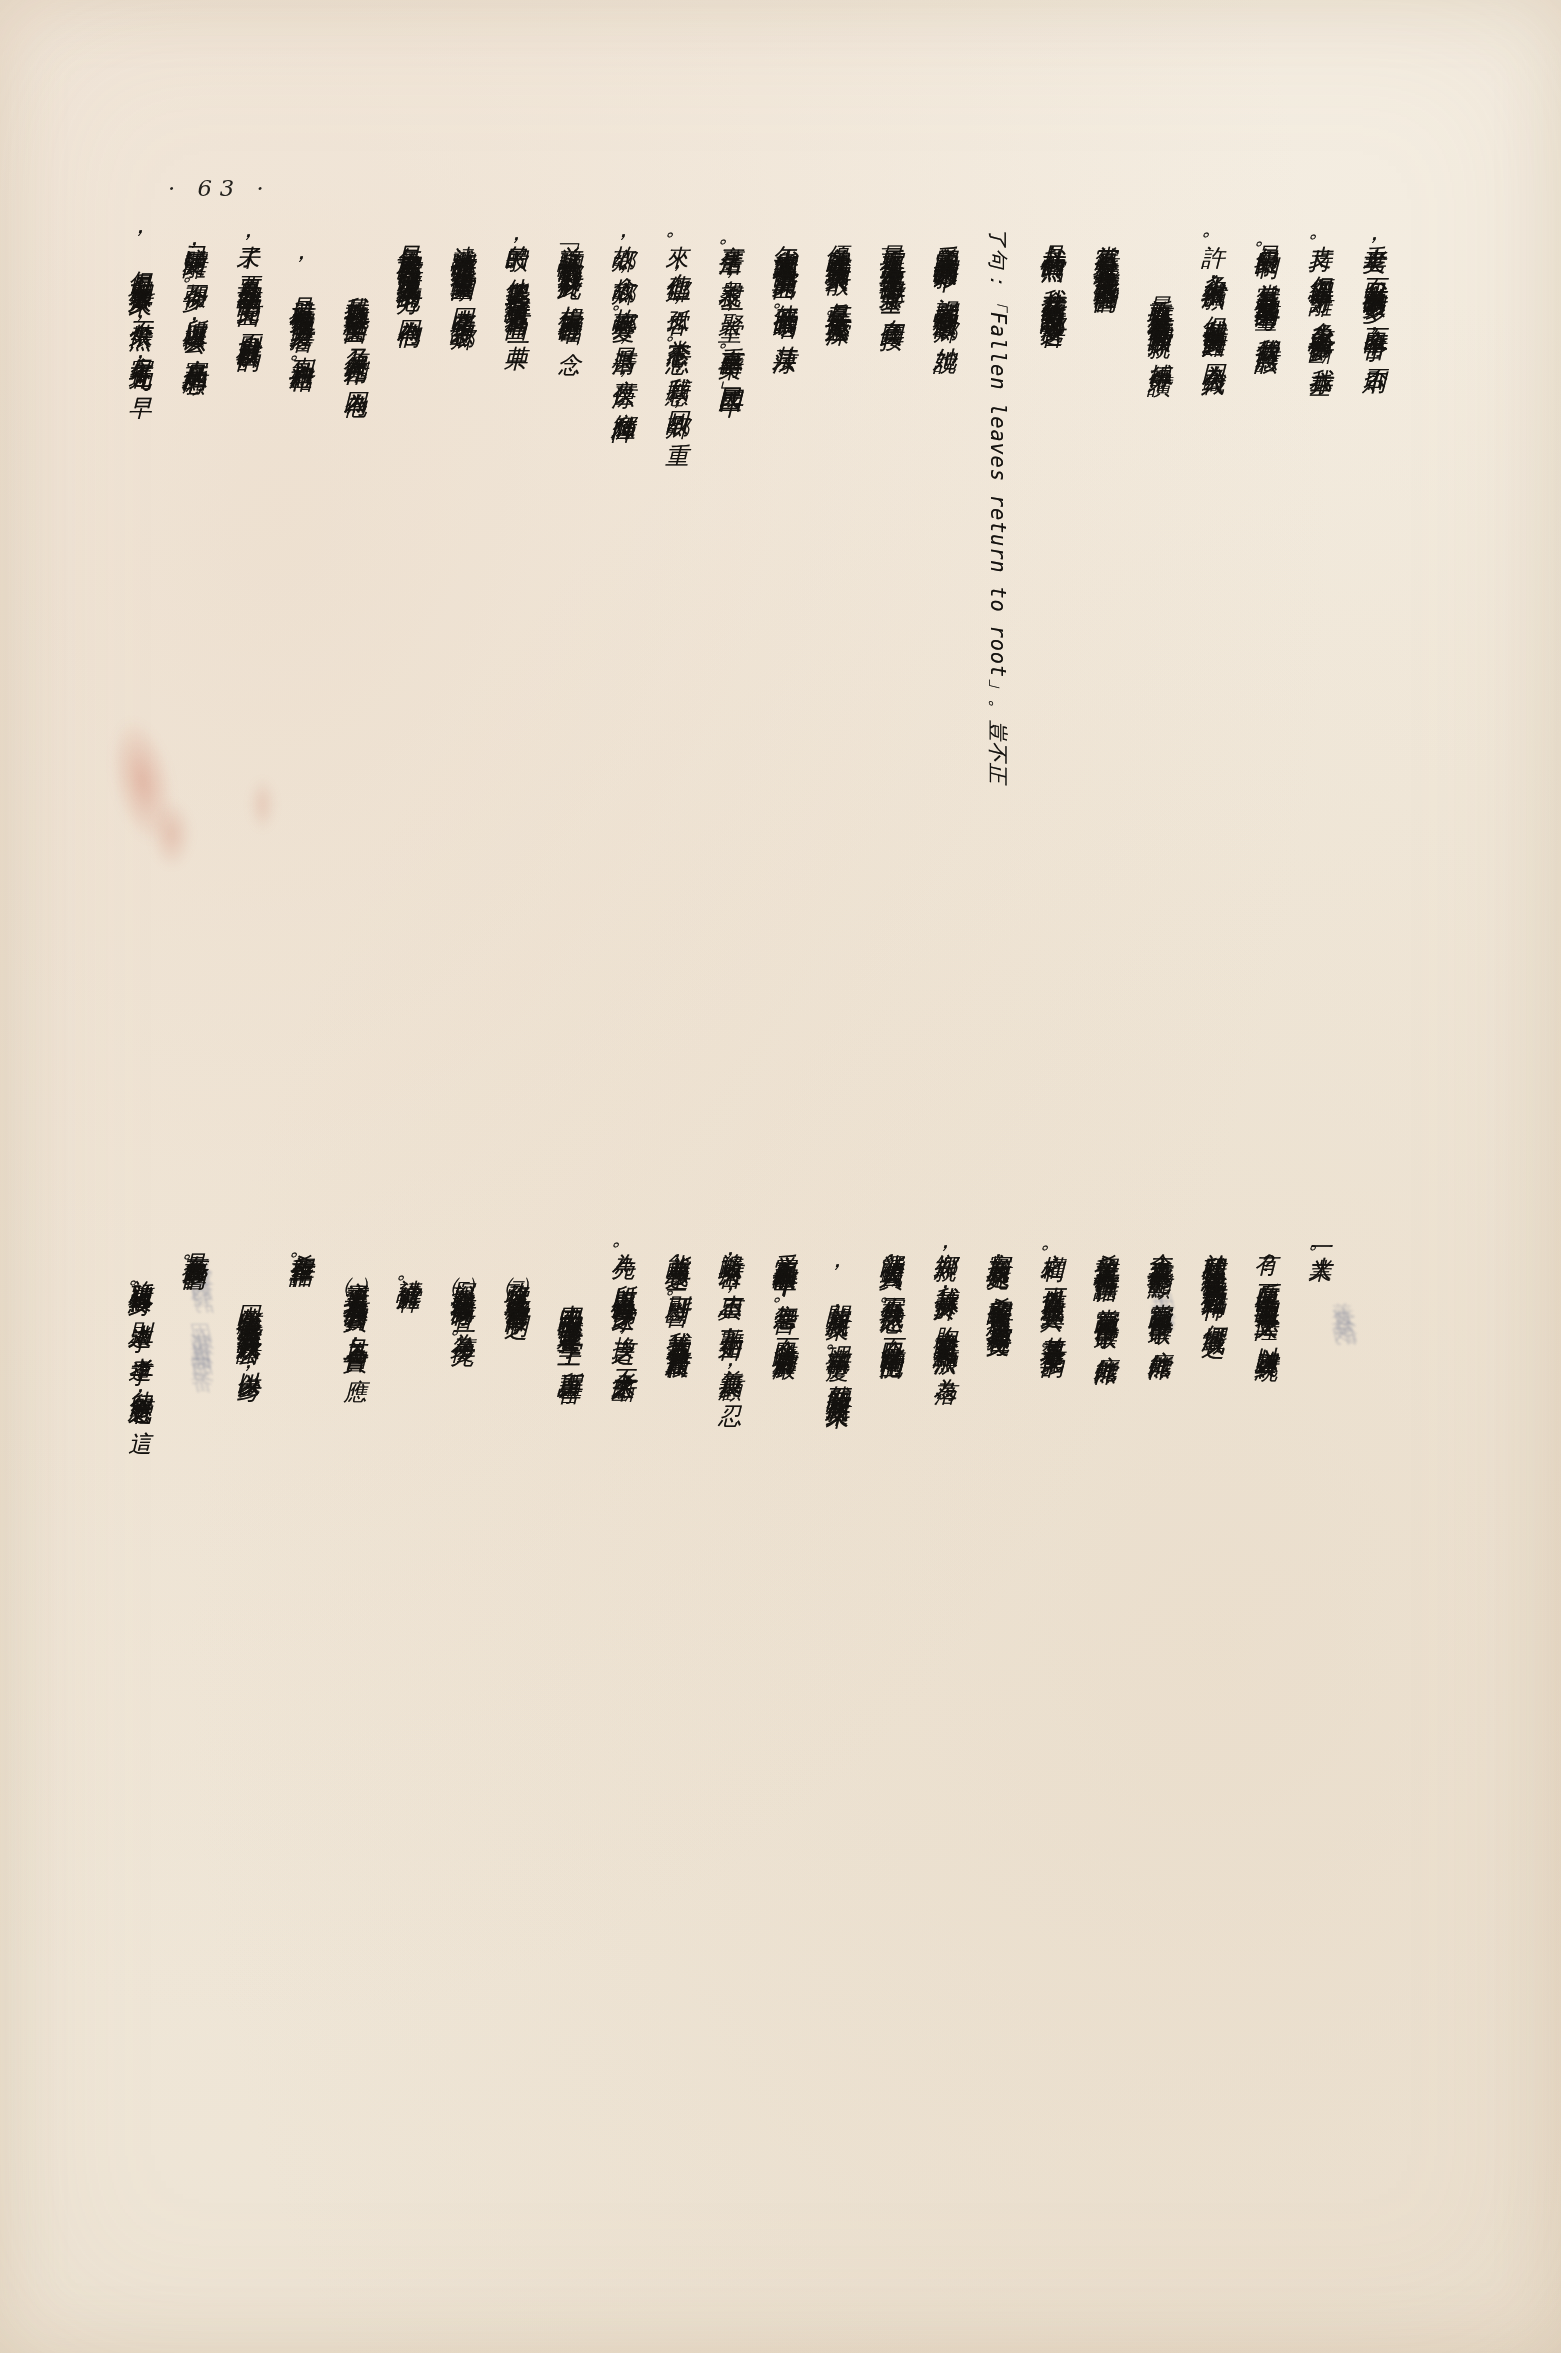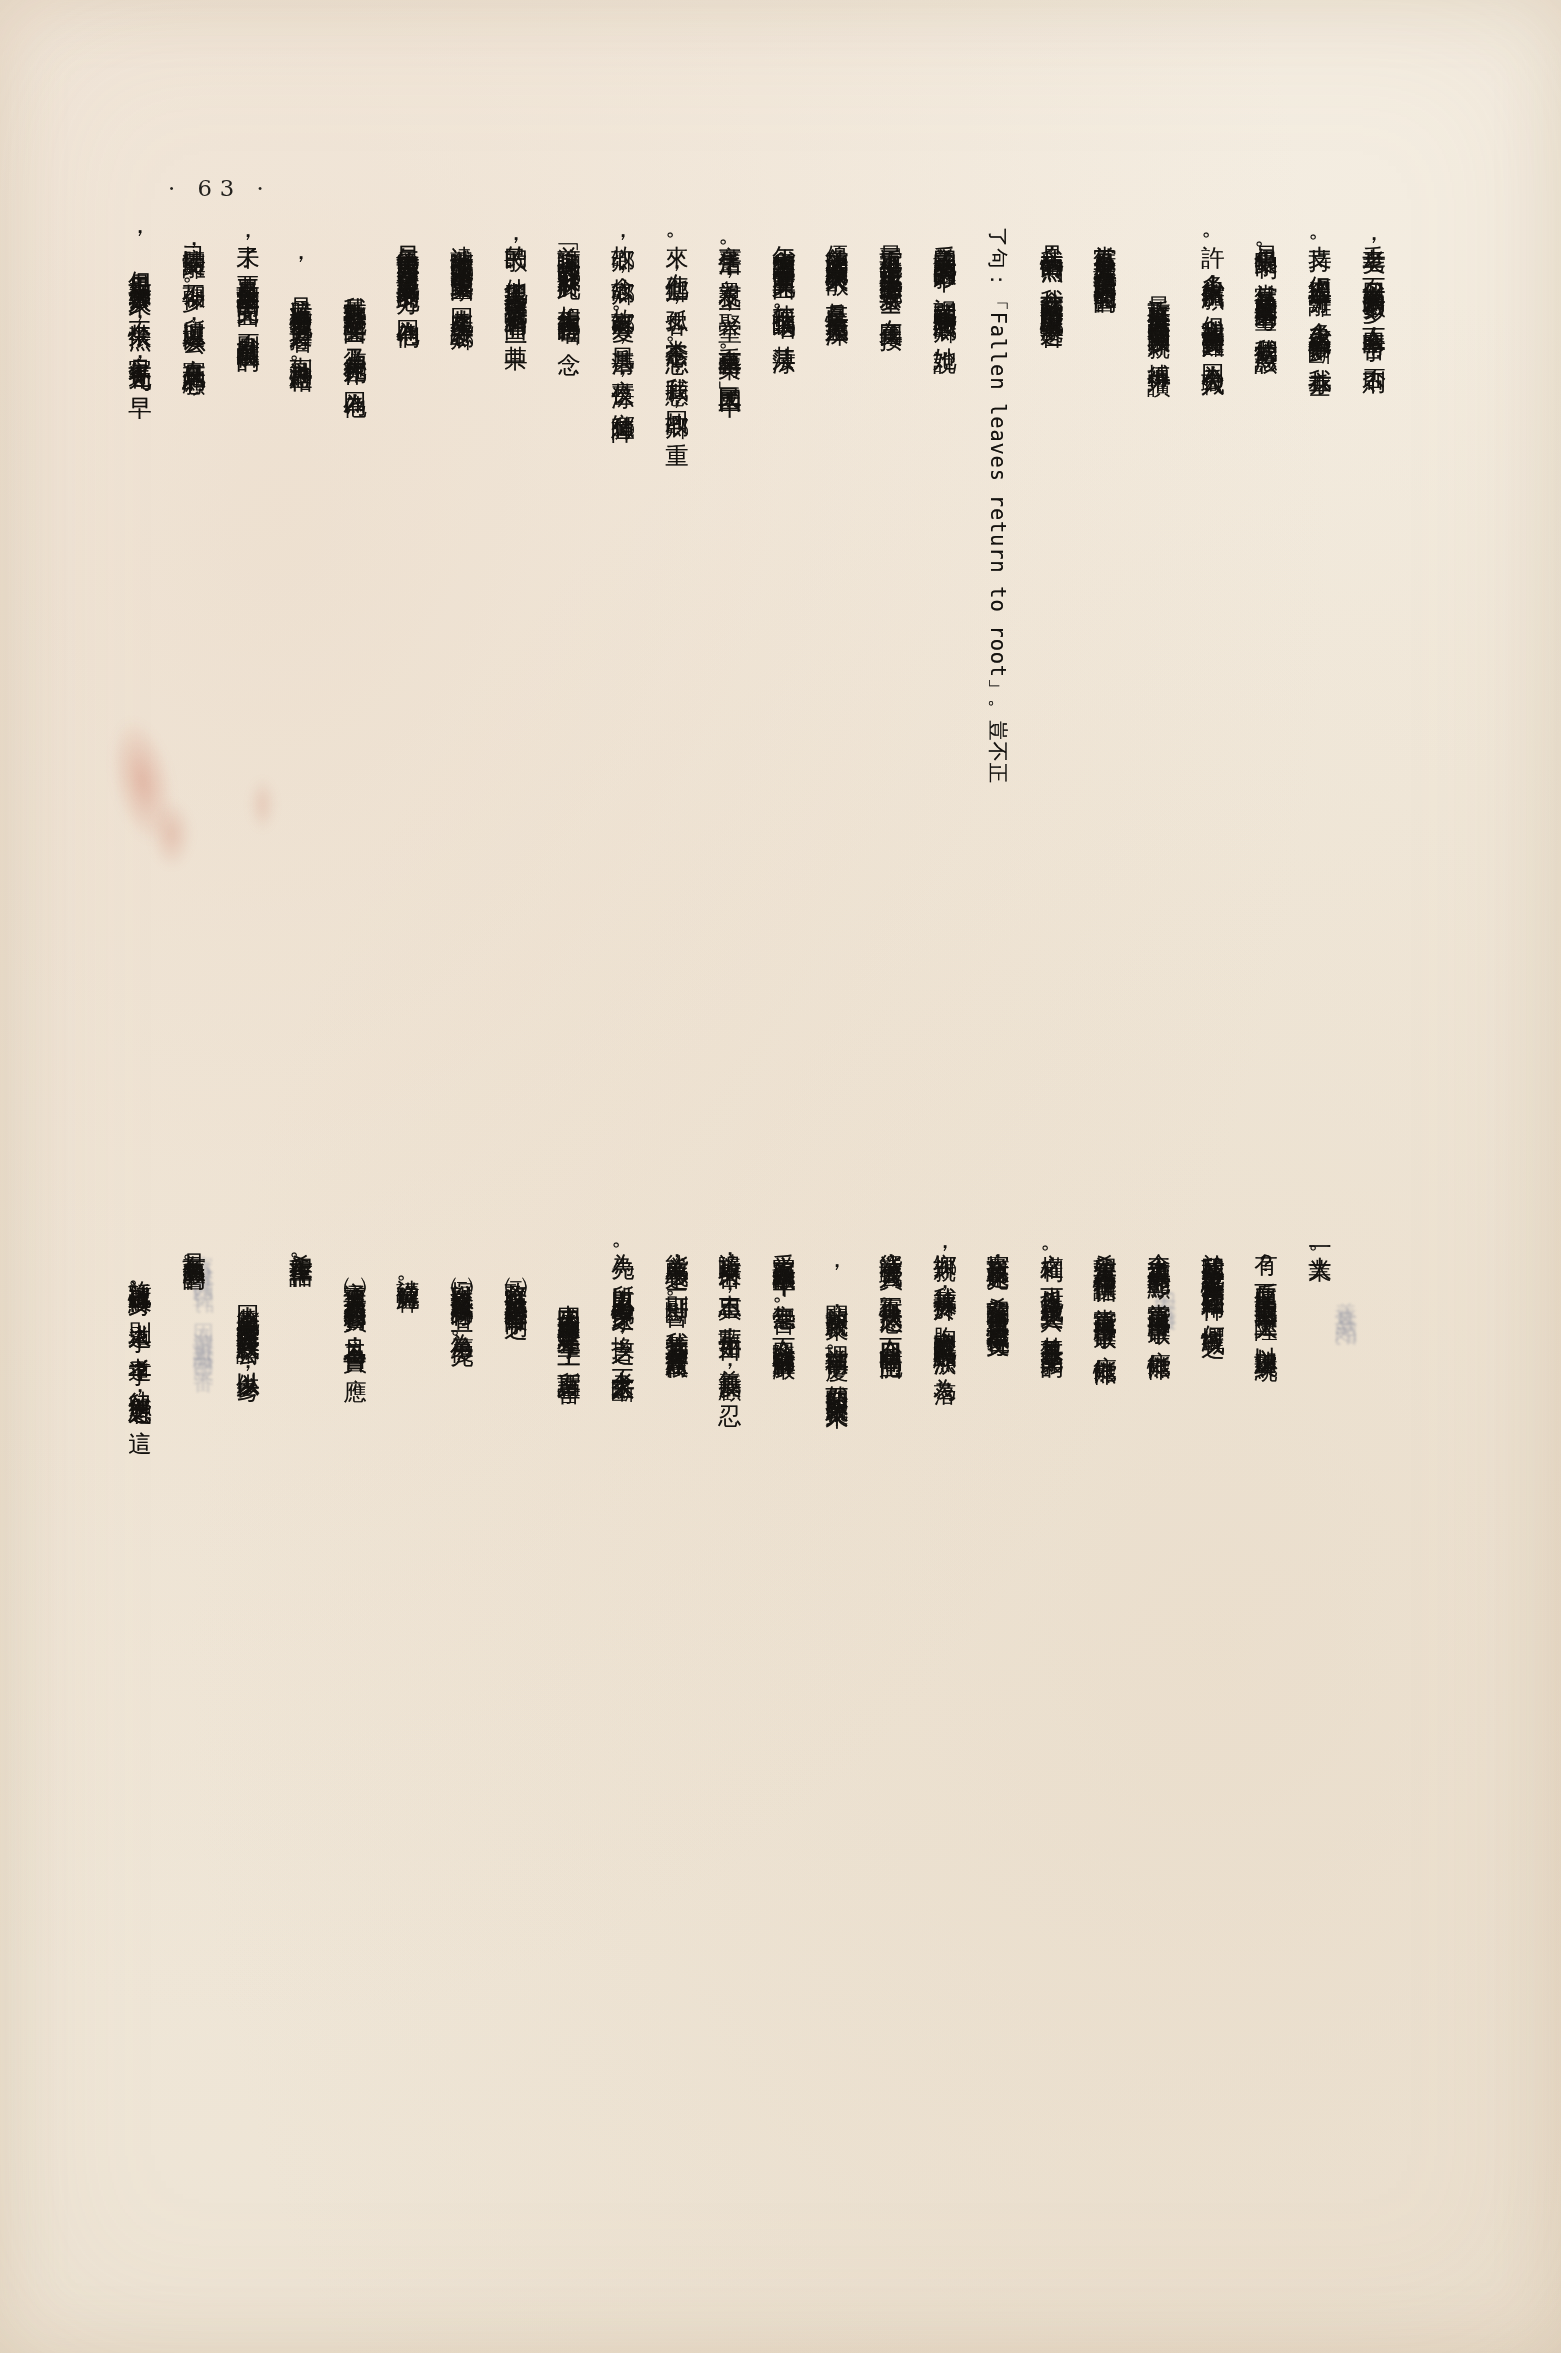--- a/index.html
+++ b/index.html
@@ -9,20 +9,21 @@
   }
   body {
     font-family: "DejaVu Sans", sans-serif;
   }
   .page {
     position: relative;
     width: 1562px;
     height: 2354px;
     background: #a3a3a3;
     overflow: hidden;
+    font-style: italic;
   }
   
   .paper-tex {
     position: absolute;
     inset: 0;
     background:
       radial-gradient(ellipse at 18% 22%, rgba(226,201,178,0.35) 0%, rgba(243,236,224,0) 58%),
       radial-gradient(ellipse at 78% 70%, rgba(224,205,182,0.30) 0%, rgba(243,236,224,0) 60%),
       linear-gradient(160deg, #f6f0e6 0%, #f1e9db 45%, #ece2d2 100%);
     pointer-events: none;

